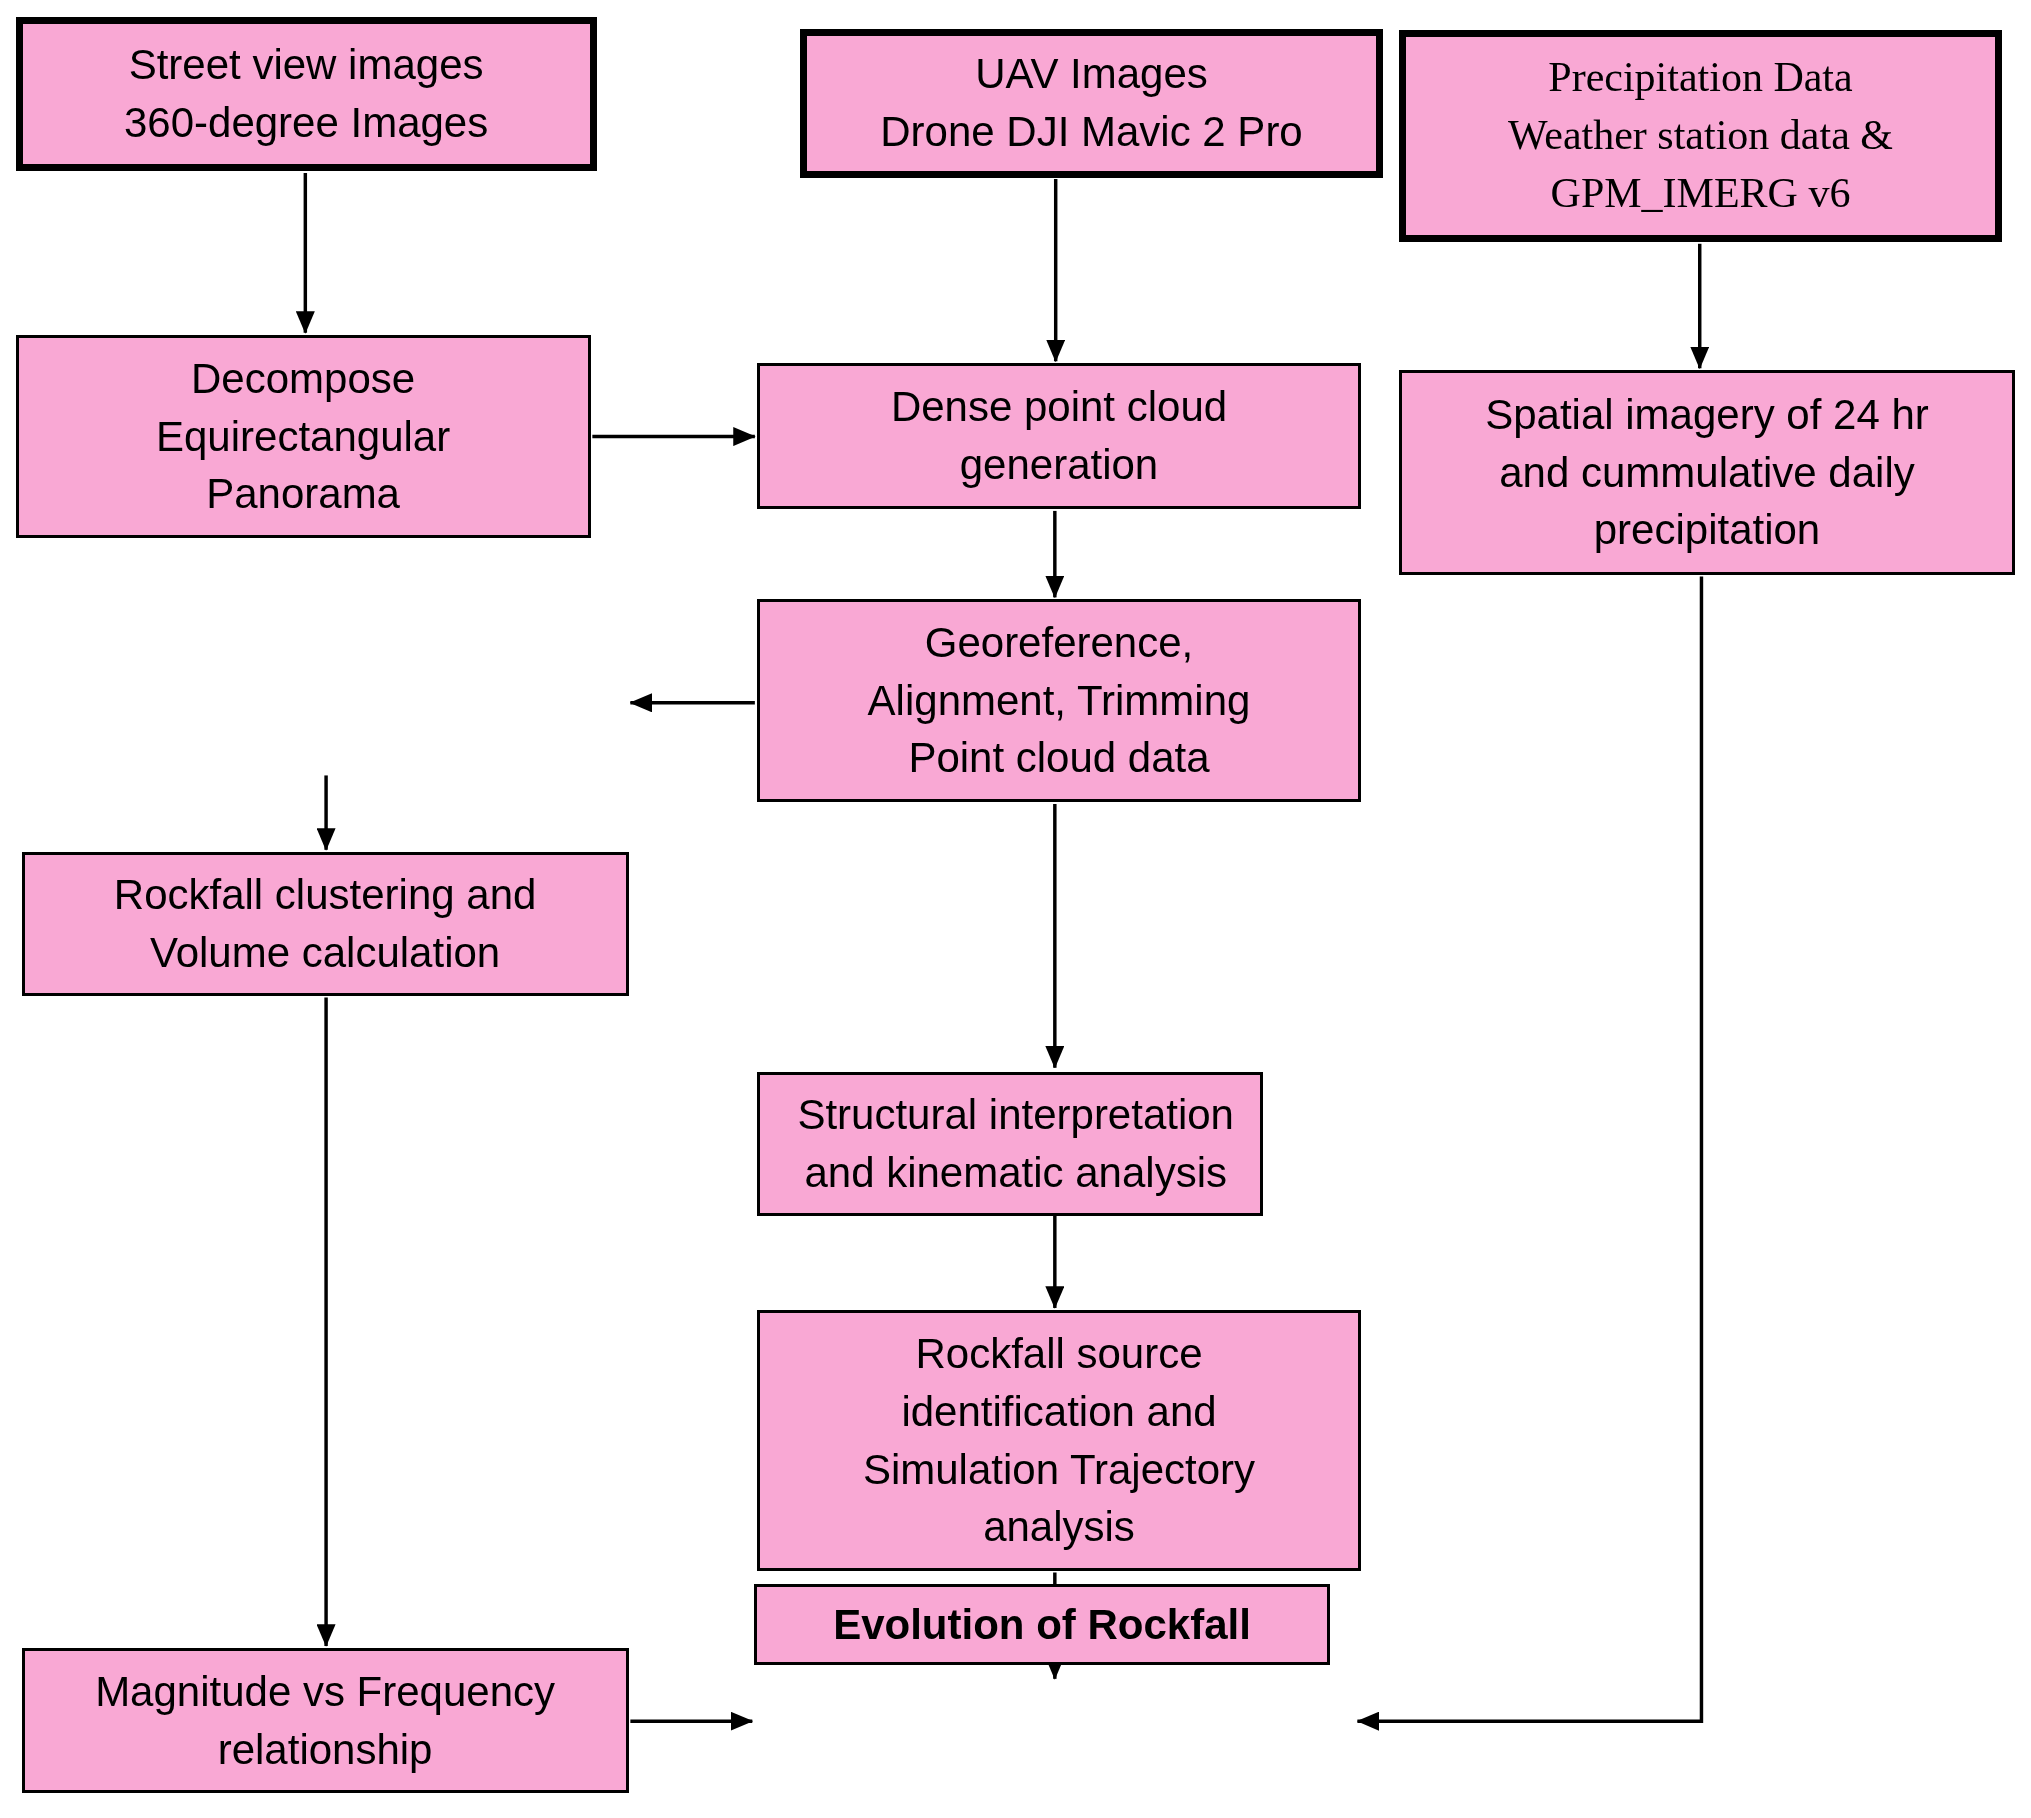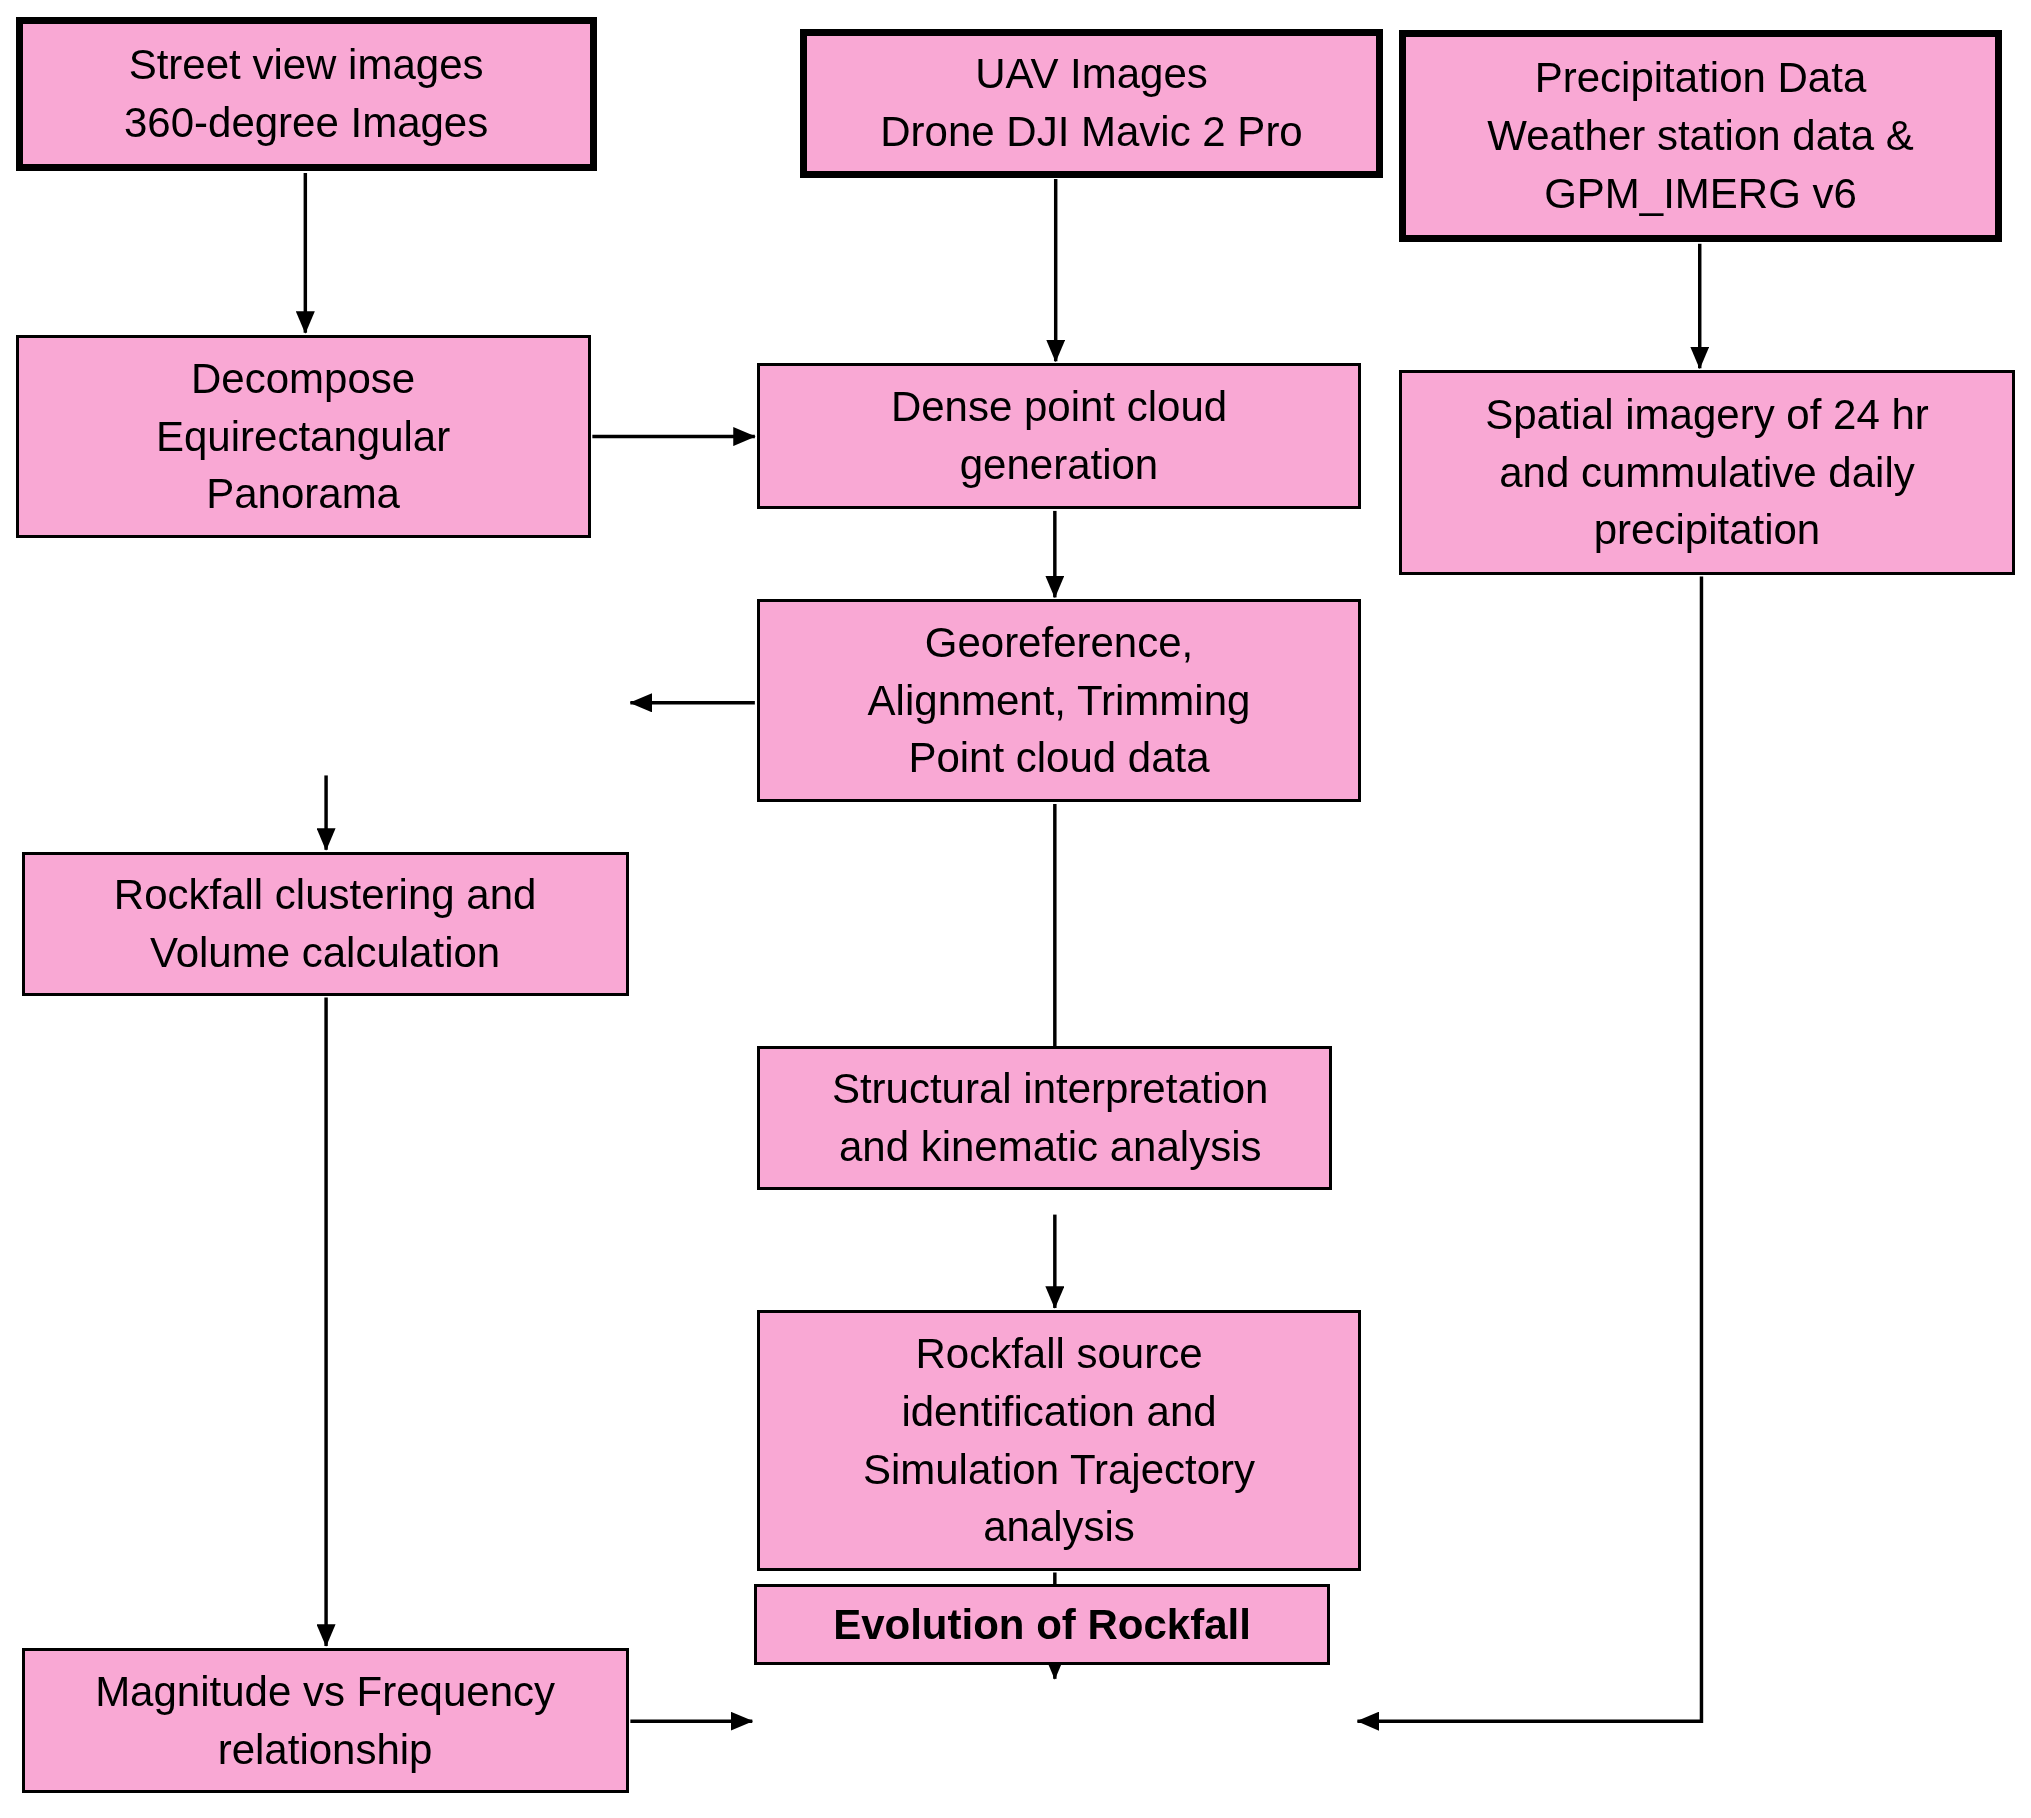--- a/index.html
+++ b/index.html
@@ -73,21 +73,21 @@
     <line x1="729" y1="1991" x2="870" y2="1991" marker-end="url(#arrowhead)"></line>
     <polyline points="1968,667 1968,1991 1570,1991" marker-end="url(#arrowhead)"></polyline>
   </svg>
 
   <div class="node thick" style="left:15.6px; top:17.3px; width:581px; height:154px;">Street view images
 360-degree Images</div>
 
   <div class="node thick" style="left:764px; top:28.5px; width:583px; height:149px;margin-left:36px;">UAV Images
 Drone DJI Mavic 2 Pro</div>
 
-  <div class="node thick" style="left:1399px; top:30px; width:603px; height:212px;">Precipitation Data
+  <div class="node thick" style="left:1399px; top:30px; width:603px; height:212px;font-family:Liberation Serif, serif;">Precipitation Data
 Weather station data &amp;
 GPM_IMERG v6</div>
 
   <div class="node" style="left:15.6px; top:335px; width:575px; height:203px;">Decompose
 Equirectangular
 Panorama</div>
 
   <div class="node" style="left:757px; top:363px; width:604px; height:146px;">Dense point cloud
 generation</div>
 
@@ -96,21 +96,21 @@
 precipitation</div>
 
 
   <div class="node" style="left:757px; top:599px; width:604px; height:203px;">Georeference,
 Alignment, Trimming
 Point cloud data</div>
 
   <div class="node" style="left:21.6px; top:852px; width:607px; height:144px;">Rockfall clustering and
 Volume calculation</div>
 
-  <div class="node" style="left:757px; top:1046px; width:575px; height:144px;padding-left:20px;">Structural interpretation
+  <div class="node" style="left:757px; top:1072px; width:506px; height:144px;padding-left:20px;">Structural interpretation
 and kinematic analysis</div>
 
   <div class="node" style="left:757px; top:1310px; width:604px; height:261px;">Rockfall source
 identification and
 Simulation Trajectory
 analysis</div>
 
   <div class="node" style="left:21.6px; top:1648px; width:607px; height:145px;">Magnitude vs Frequency
 relationship</div>
 

